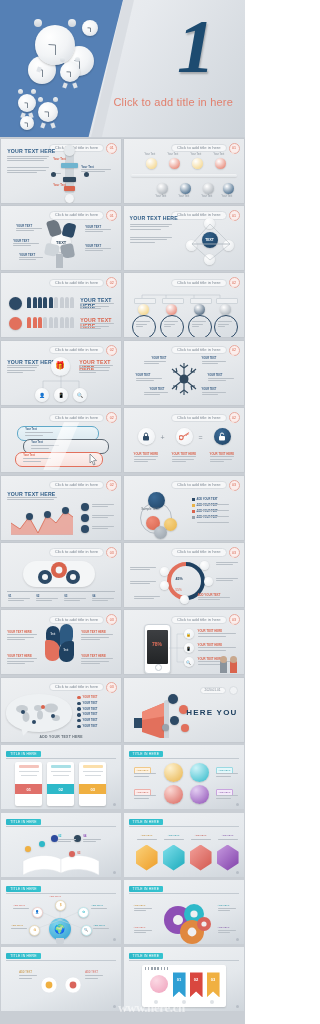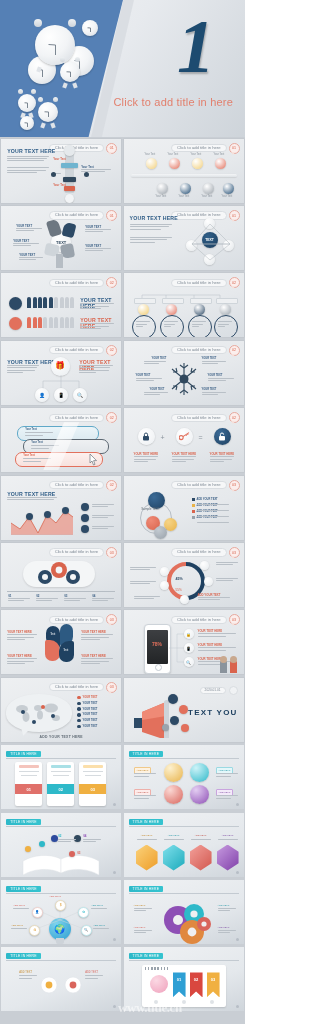--- a/index.html
+++ b/index.html
@@ -810,21 +810,21 @@
           <path d="M4,22 L4,32 L12,32 L12,22 Z" fill="#2d4a66"></path>
           <path d="M12,16 L36,6 L36,44 L12,36 Z" fill="#e2705c"></path>
           <path d="M12,16 L36,6 L36,20 L12,24 Z" fill="#ef8a76"></path>
           <rect x="34" y="4" width="5" height="42" rx="2.5" fill="#cdd3d9"></rect>
         </svg>
         <div class="circ sh" style="position:absolute;left:44px;top:16px;width:10px;height:10px;background:#2d4a66;"></div>
         <div class="circ sh" style="position:absolute;left:55px;top:27px;width:9px;height:9px;background:#e2705c;"></div>
         <div class="circ sh" style="position:absolute;left:46px;top:38px;width:9px;height:9px;background:#2d4a66;"></div>
         <div class="circ sh" style="position:absolute;left:57px;top:46px;width:8px;height:8px;background:#e2705c;"></div>
         <div class="circ sh" style="position:absolute;left:38px;top:46px;width:7px;height:7px;background:#9aa3ac;"></div>
-        <div style="position:absolute;right:6px;top:30px;font-size:8px;font-weight:bold;color:#1f4161;letter-spacing:1.2px;">TEXT YOU</div>
+        <div style="position:absolute;right:6px;top:30px;font-size:8px;font-weight:bold;color:#1f4161;letter-spacing:1.2px;">HERE YOU</div>
       </div>
     </div>
 
     <div class="row">
       <div class="sl2">
         <div class="tealbar">TITLE IN HERE</div>
         <div class="tealrule"></div>
         <div class="pagedot"></div>
         <div style="position:absolute;left:14px;top:17px;width:27px;height:44px;background:#fff;border-radius:2px;box-shadow:0 1px 2px rgba(0,0,0,.16);">
           <div style="margin:3px auto 0;width:20px;height:3px;background:#f4c4bc;border-radius:1px;"></div>
@@ -1051,15 +1051,15 @@
             <span class="circ" style="width:4px;height:4px;background:#dfe3e7;display:inline-block;"></span>
             <span class="circ" style="width:4px;height:4px;background:#dfe3e7;display:inline-block;"></span>
             <span class="circ" style="width:4px;height:4px;background:#dfe3e7;display:inline-block;"></span>
           </div>
         </div>
       </div>
     </div>
 
   </div>
 
-  <div style="position:absolute;left:118px;top:1000px;font-size:13px;font-weight:bold;color:rgba(255,255,255,.55);letter-spacing:-.4px;z-index:48;font-family:'Liberation Serif',serif;">www.title.cn</div>
+  <div style="position:absolute;left:118px;top:1000px;font-size:13px;font-weight:bold;color:rgba(255,255,255,.55);letter-spacing:-.4px;z-index:48;font-family:'Liberation Serif',serif;">www.here.cn</div>
 
 </div>
 
 </body></html>

